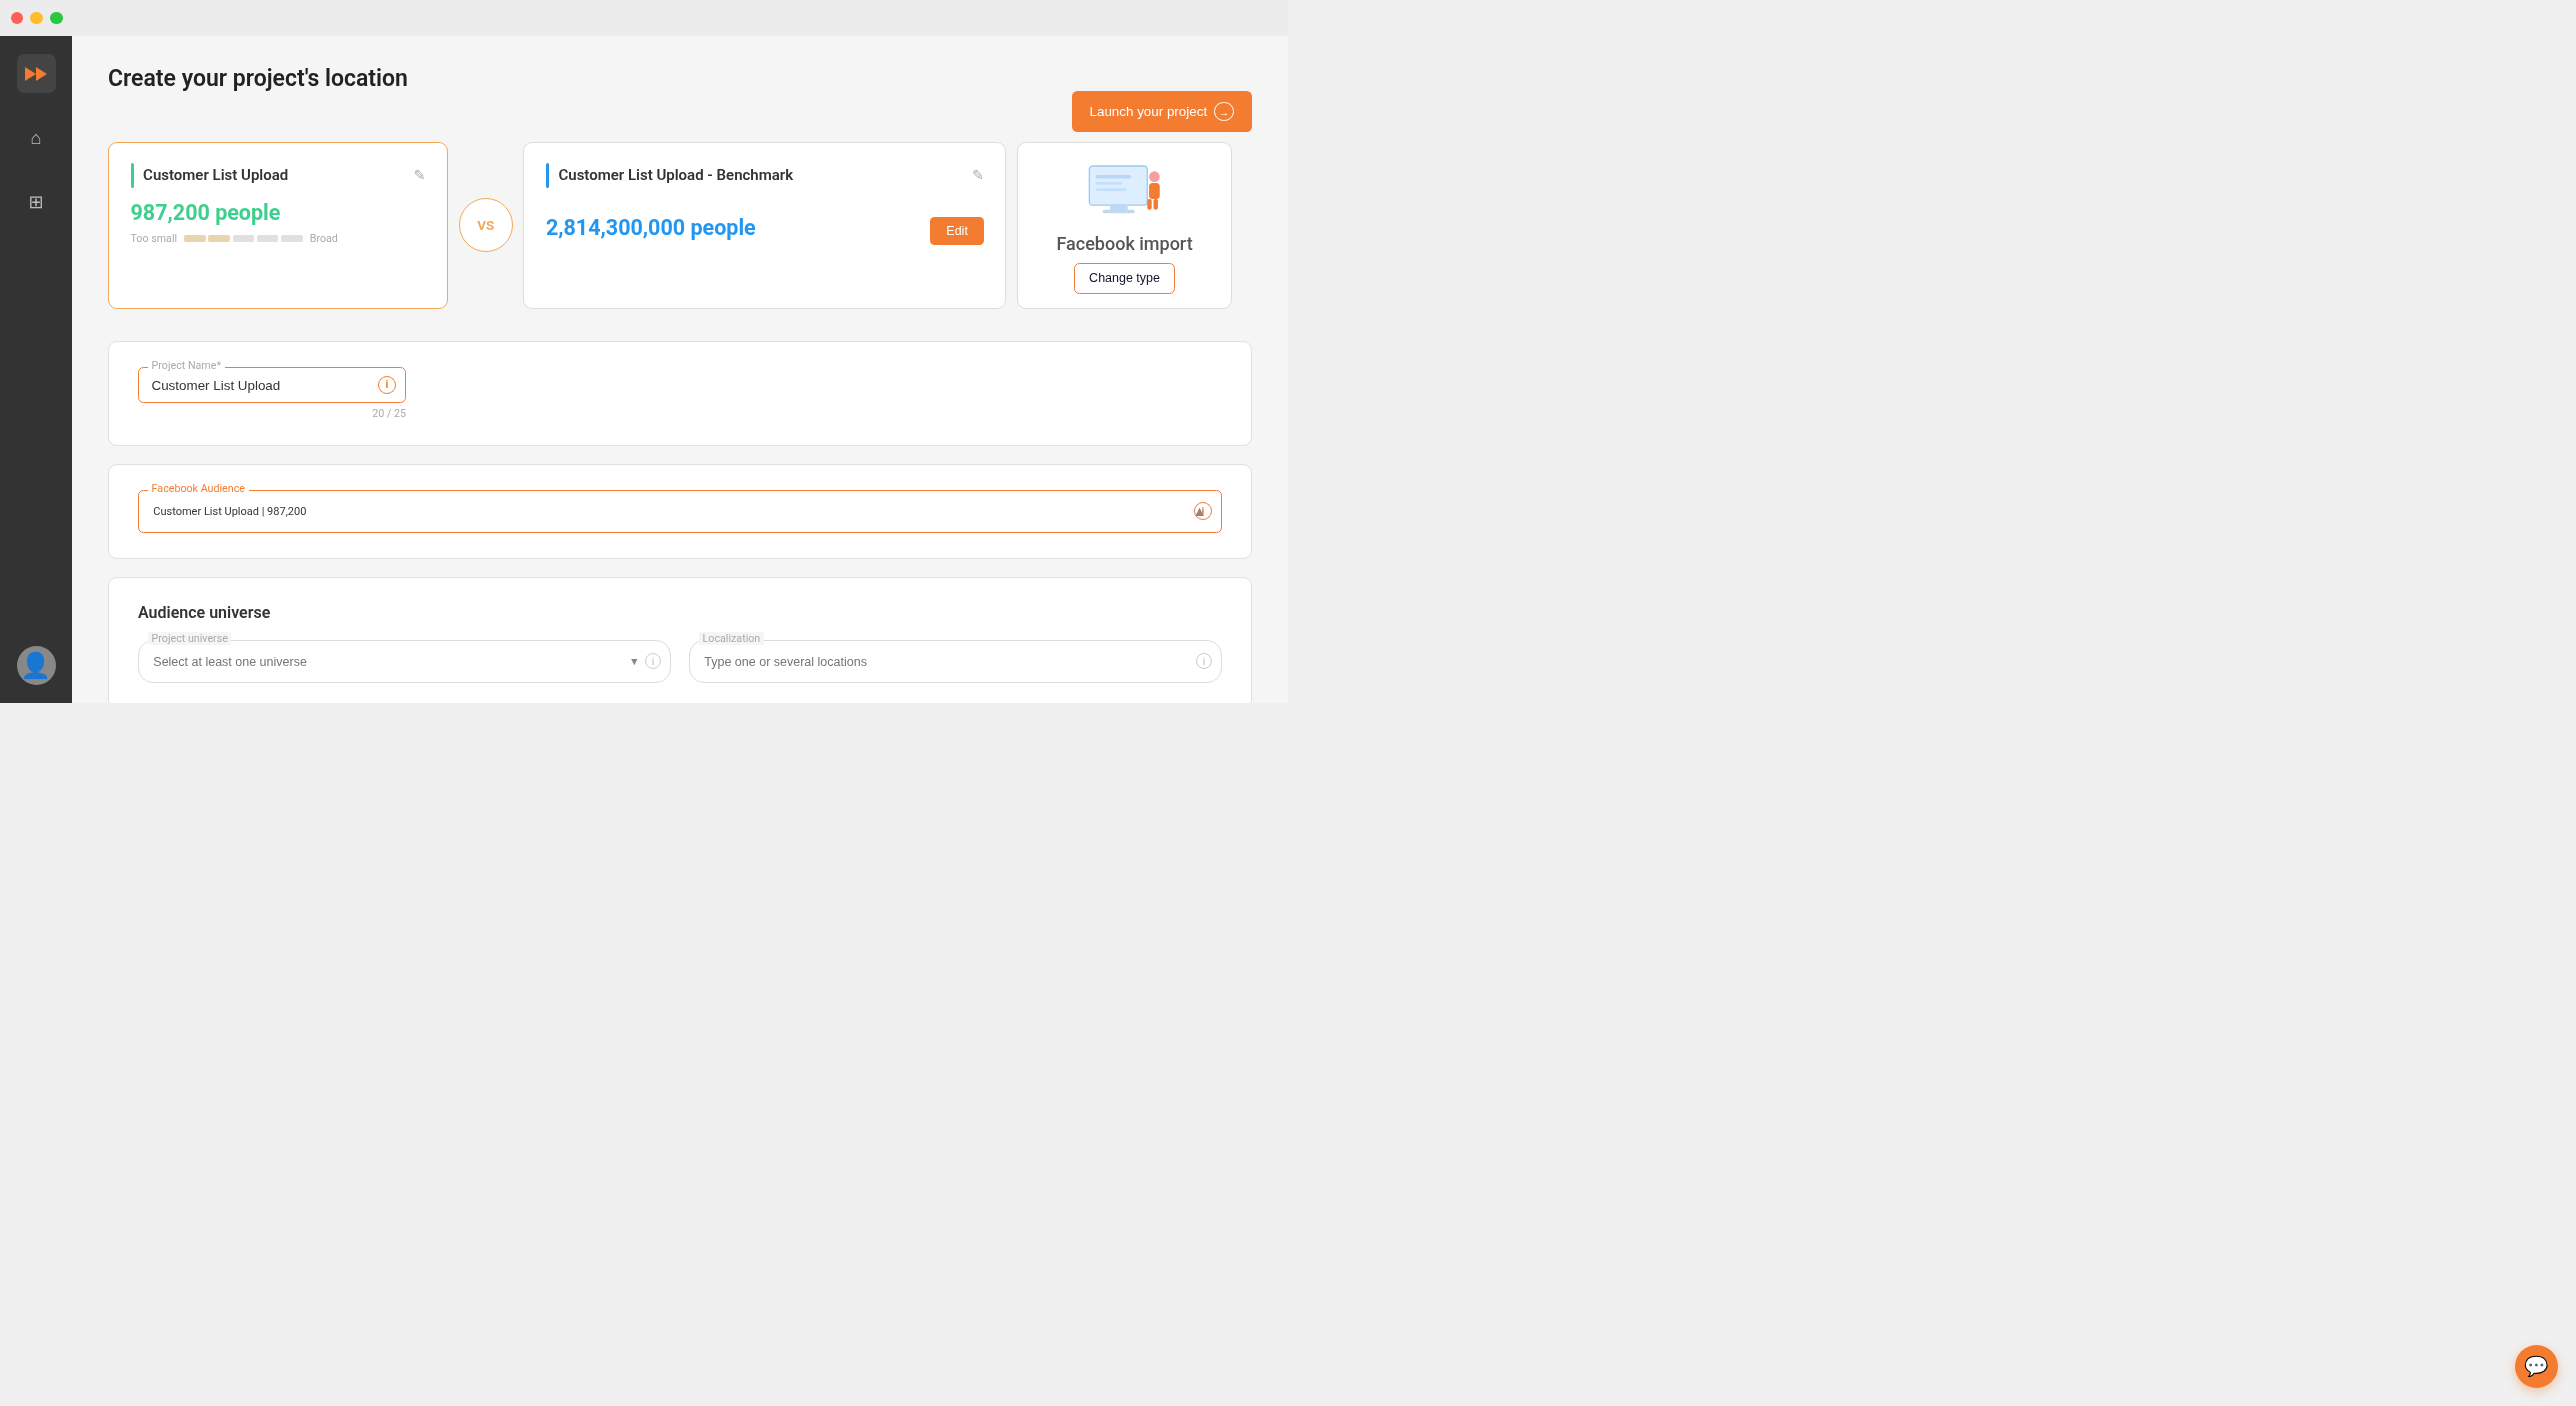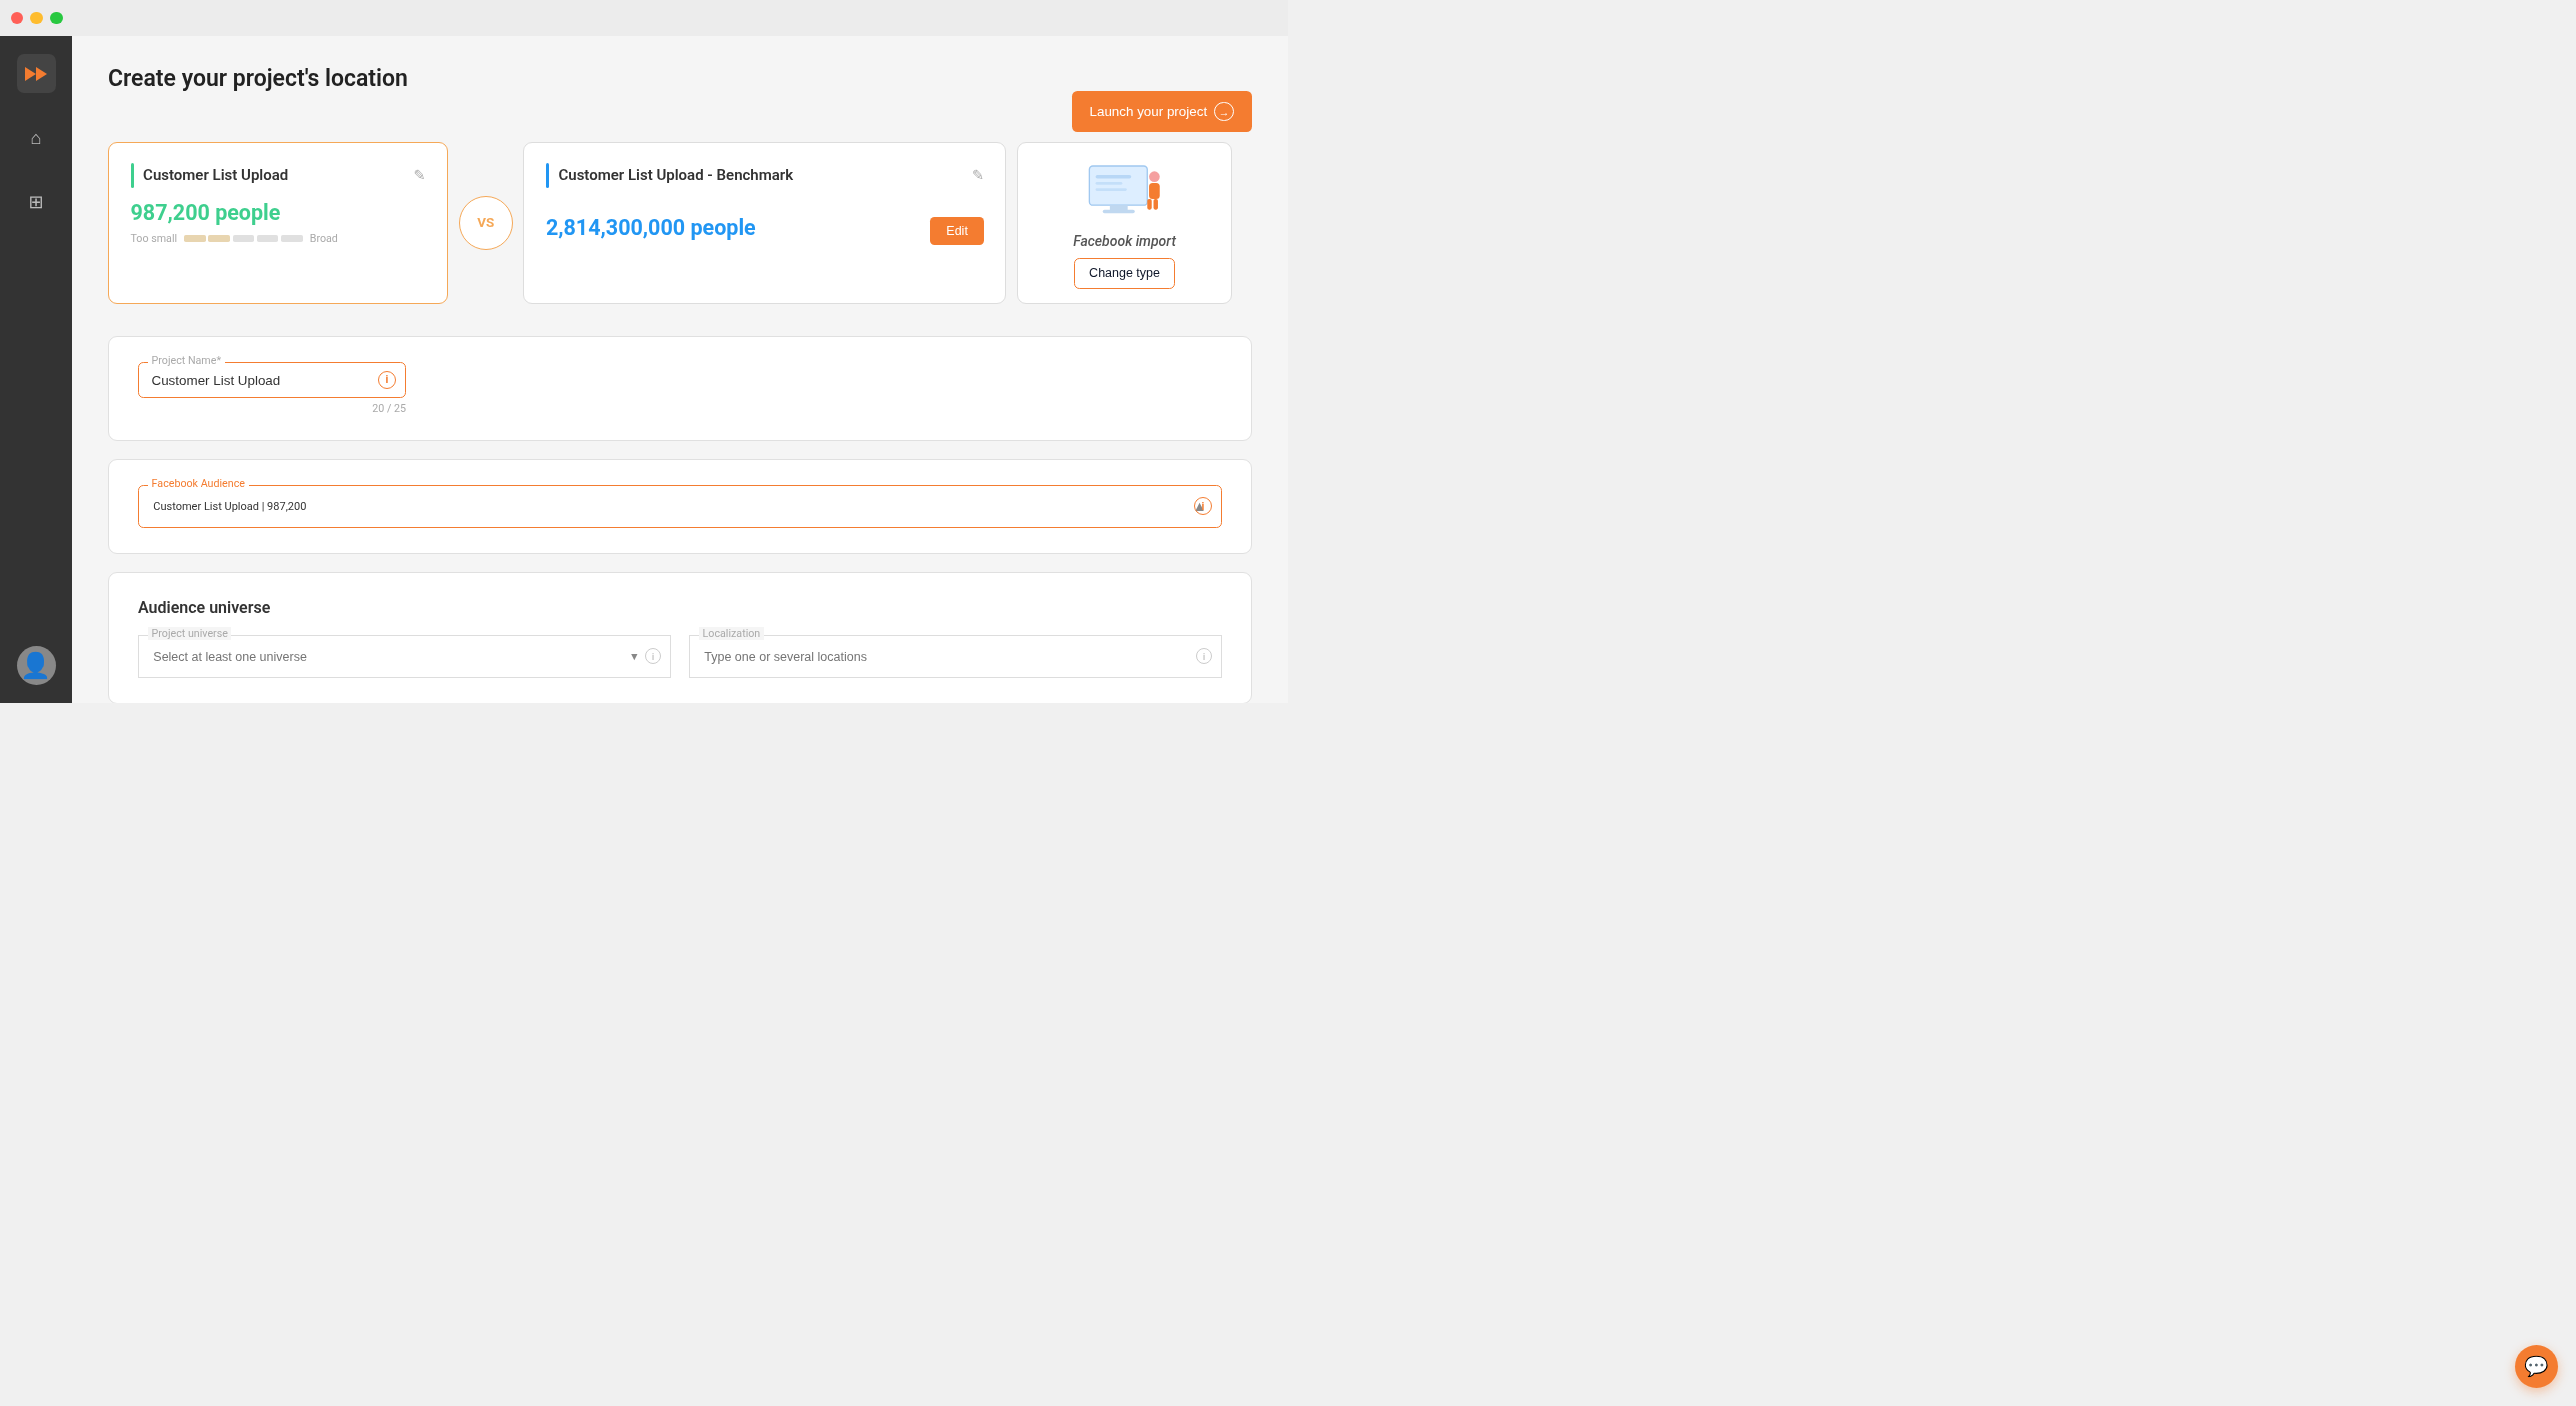--- a/index.html
+++ b/index.html
@@ -224,24 +224,23 @@
       padding: 14.3px 25px;
       display: flex;
       flex-direction: column;
       align-items: center;
       justify-content: center;
       min-width: 215px;
       margin-left: 10.7px;
       gap: 9px;
     }
     .fb-label {
-      font-size: 14px;
+      font-size: 18px;
       color: #555;
       font-weight: 500;
-      font-style: italic;
     }
     .change-type-btn {
       background: white;
       border: 1.3px solid #f47c30;
       color: #0f172a;
       border-radius: 5.4px;
       padding: 7.2px 14.3px;
       font-size: 12.5px;
       cursor: pointer;
     }
@@ -342,21 +341,21 @@
       color: #333;
       margin-bottom: 18px;
     }
     .location-fields-row {
       display: flex;
       gap: 18px;
     }
     .location-field {
       flex: 1;
       border: 0.9px solid #ddd;
-      border-radius: 0;
+      border-radius: 15px;
       padding: 12.5px 14.3px;
       position: relative;
     }
     .location-field-label {
       position: absolute;
       top: -9px;
       left: 9px;
       background: #f5f5f5;
       padding: 0 3.6px;
       font-size: 10.7px;

